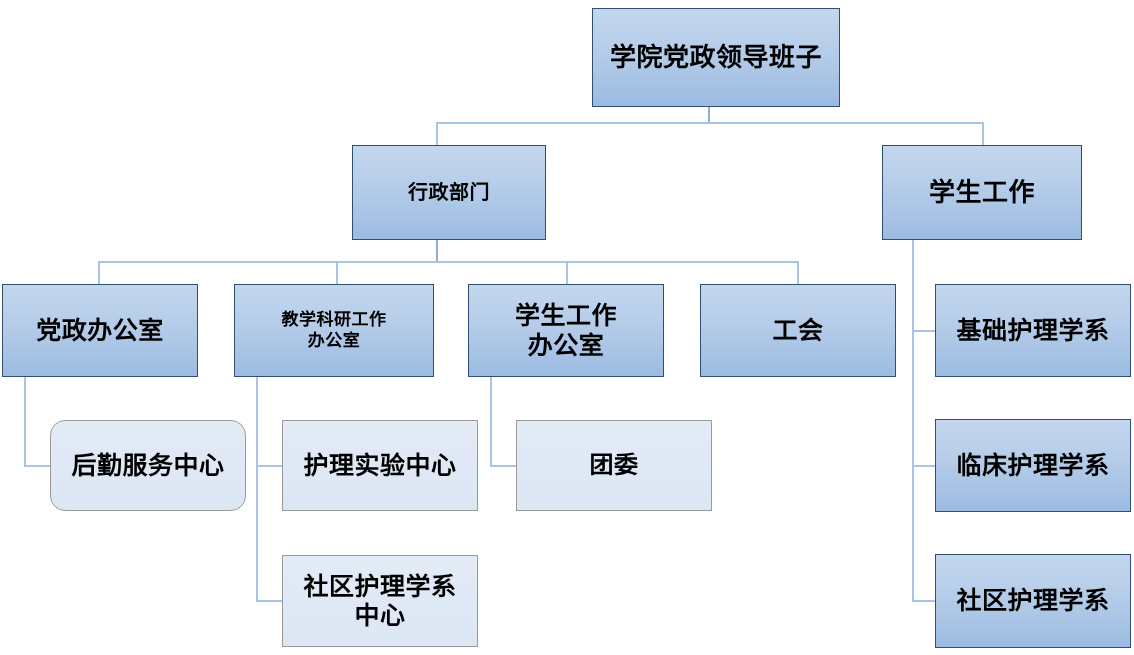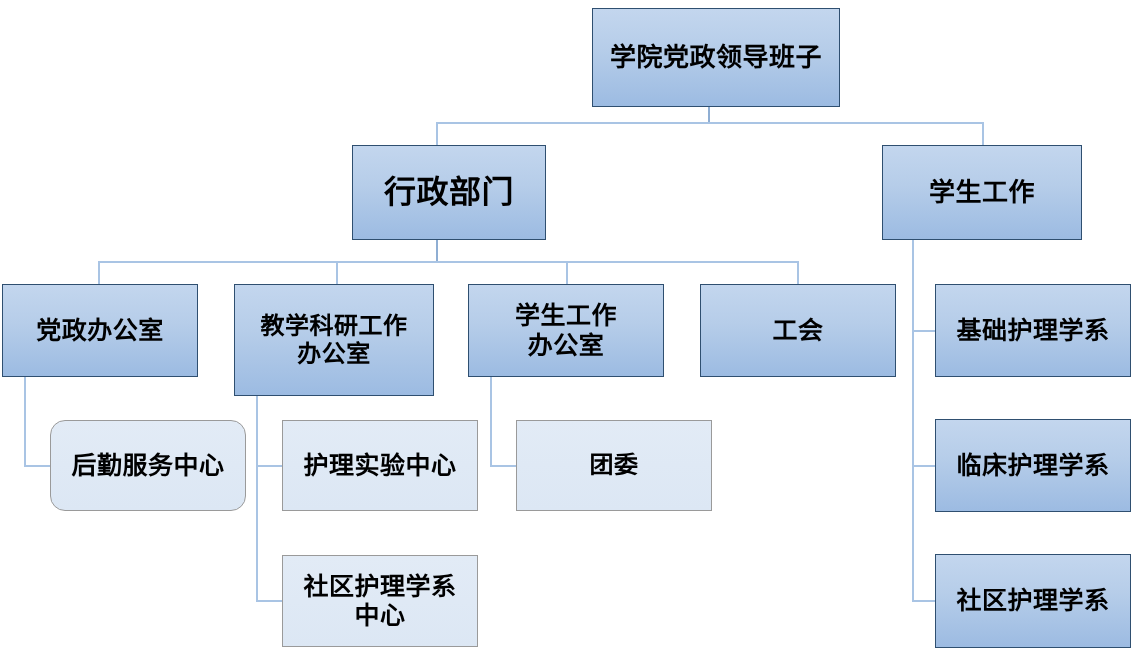--- a/index.html
+++ b/index.html
@@ -86,33 +86,33 @@
 
   <div class="conn v" style="left:912px; top:240px; width:2px; height:362px;"></div>
   <div class="conn h" style="left:912px; top:330px; width:24px; height:2px;"></div>
   <div class="conn h" style="left:912px; top:465px; width:24px; height:2px;"></div>
   <div class="conn h" style="left:912px; top:600px; width:24px; height:2px;"></div>
 
   <div class="node primary" style="left:592px; top:8px; width:248px; height:99px; font-size:26px;">
     <span class="label">学院党政领导班子</span>
   </div>
 
-  <div class="node primary" style="left:352px; top:145px; width:194px; height:95px; font-size:32px;">
+  <div class="node primary" style="left:352px; top:145px; width:194px; height:95px; font-size:20px;">
     <span class="label">行政部门</span>
   </div>
 
   <div class="node primary" style="left:882px; top:145px; width:200px; height:95px; font-size:26px;">
     <span class="label">学生工作</span>
   </div>
 
   <div class="node primary" style="left:2px; top:284px; width:196px; height:93px; font-size:25px;">
     <span class="label">党政办公室</span>
   </div>
 
-  <div class="node primary" style="left:234px; top:284px; width:200px; height:112px; font-size:24px;text-align:center;">
+  <div class="node primary" style="left:234px; top:284px; width:200px; height:93px; font-size:17px;text-align:center;">
     <span class="label">教学科研工作
 办公室</span>
   </div>
 
   <div class="node primary" style="left:468px; top:284px; width:196px; height:93px; font-size:25px;">
     <span class="label">学生工作
 办公室</span>
   </div>
 
   <div class="node primary" style="left:700px; top:284px; width:196px; height:93px; font-size:25px;">

